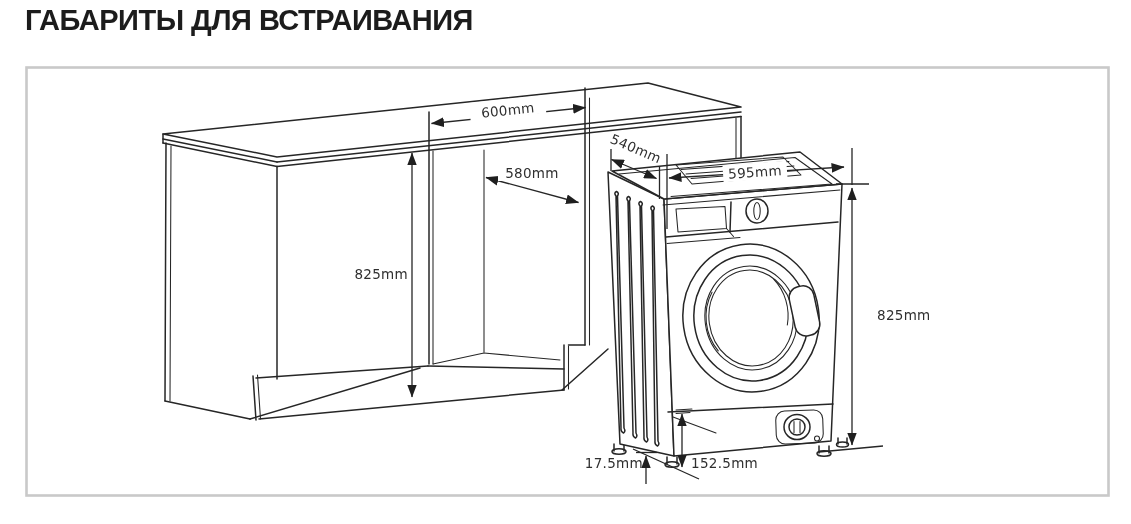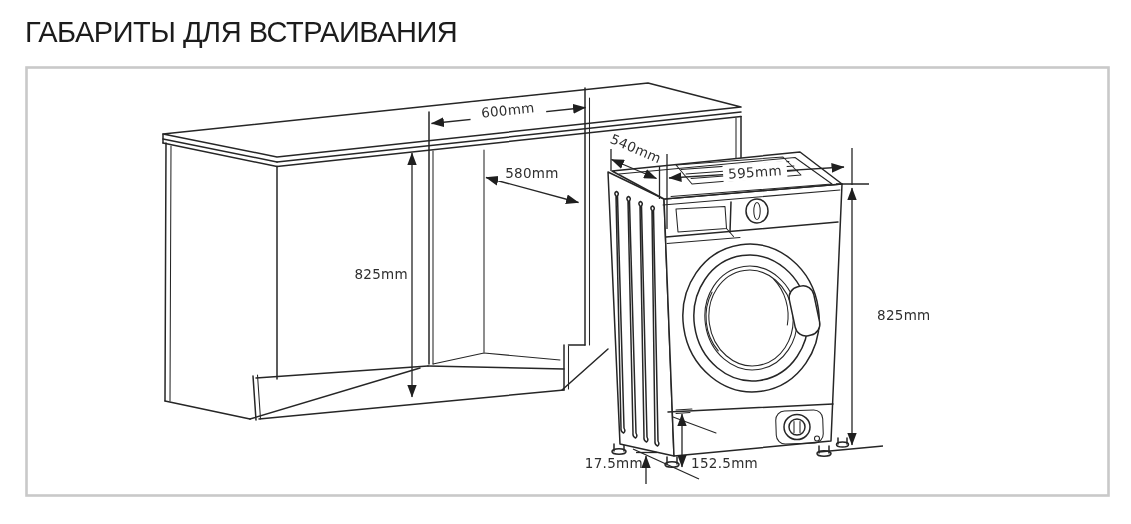--- a/index.html
+++ b/index.html
@@ -1,18 +1,18 @@
 <!DOCTYPE html>
 <html><head>
 <meta charset="utf-8">
 <style>
   html,body{margin:0;padding:0;background:#ffffff;}
   body{width:1131px;height:524px;position:relative;overflow:hidden;
        font-family:"Liberation Sans",sans-serif;}
-  .page-title{position:absolute;left:25px;top:16px;font-size:29px;font-weight:400;
+  .page-title{position:absolute;left:25px;top:4px;font-size:29px;font-weight:700;
        color:#1c1c1c;letter-spacing:-0.5px;white-space:nowrap;}
   svg{position:absolute;left:0;top:0;}
   .ln path,.ln line,.ln ellipse,.ln circle,.ln rect,.ln polyline{
        stroke:#262626;stroke-width:1.5;fill:none;stroke-linecap:round;stroke-linejoin:round;}
   .ln .thin{stroke-width:1.05;}
   .ln .wfill{fill:#ffffff;}
   .dims line,.dims path{stroke:#262626;stroke-width:1.3;fill:none;stroke-linecap:butt;}
   .dims .mask{fill:#ffffff;stroke:none;}
   text.dim{font-family:"DejaVu Sans","Liberation Sans",sans-serif;font-size:13.5px;
        fill:#2f2f2f;letter-spacing:0.3px;stroke:none;}

